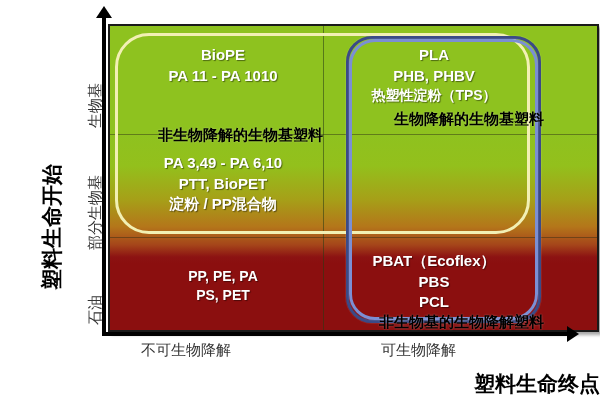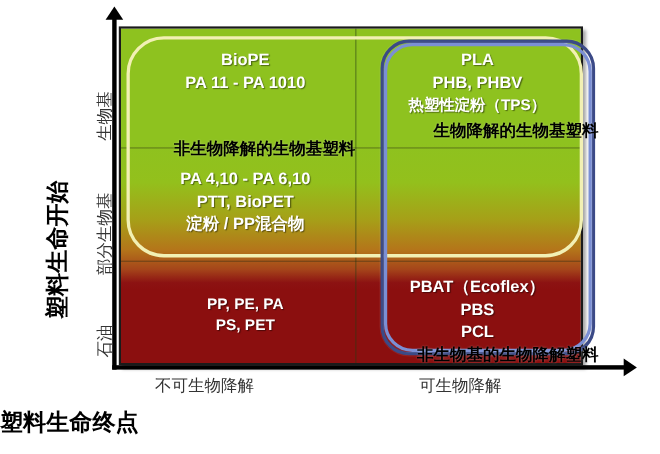--- a/index.html
+++ b/index.html
@@ -14,21 +14,21 @@
     overflow: hidden;
     font-family: "Liberation Sans", sans-serif;
     color: #000;
   }
 
   
   #plot-area {
     position: absolute;
     left: 108px;
     top: 24px;
-    width: 422px;
+    width: 491px;
     height: 308px;
     background: linear-gradient(to bottom,
         #8ec21f 0%,
         #8ec21f 34%,
         #93c01c 46%,
         #a6a018 57%,
         #b4761a 66%,
         #a5451a 72%,
         #8c1212 76%,
         #8b0f0f 78%,
@@ -177,21 +177,21 @@
     white-space: nowrap;
   }
   #x-tick-nonbio { left: 141px; top: 341px; }
   #x-tick-bio    { left: 381px; top: 341px; }
 
   #x-axis-title {
     position: absolute;
     left: 0;
     right: 0;
     top: 370px;
-    text-align: left;
+    text-align: right;
     font-size: 21px;
     font-weight: bold;
     color: #000;
     font-family: "DejaVu Sans", "Liberation Sans", sans-serif;
   }
 </style>
 </head>
 <body>
 
 <div id="chart-root">
@@ -216,21 +216,21 @@
       <div>PLA</div>
       <div>PHB, PHBV</div>
       <div style="font-size:14px;">热塑性淀粉（TPS）</div>
     </div>
 
     <div class="quad-label" style="left:13px; top:100px; width:200px;">非生物降解的生物基塑料</div>
 
     <div class="quad-label" style="left:214px; top:84px; width:220px;">生物降解的生物基塑料</div>
 
     <div class="cell-text" style="left:13px; top:126px; width:200px; font-size:15px;">
-      <div>PA 4,10 - PA 6,10</div>
+      <div>PA 3,49 - PA 6,10</div>
       <div>PTT, BioPET</div>
       <div>淀粉 / PP混合物</div>
     </div>
 
 
     <div class="cell-text" style="left:13px; top:240px; width:200px; font-size:14px;">
       <div>PP, PE, PA</div>
       <div>PS, PET</div>
     </div>
 

